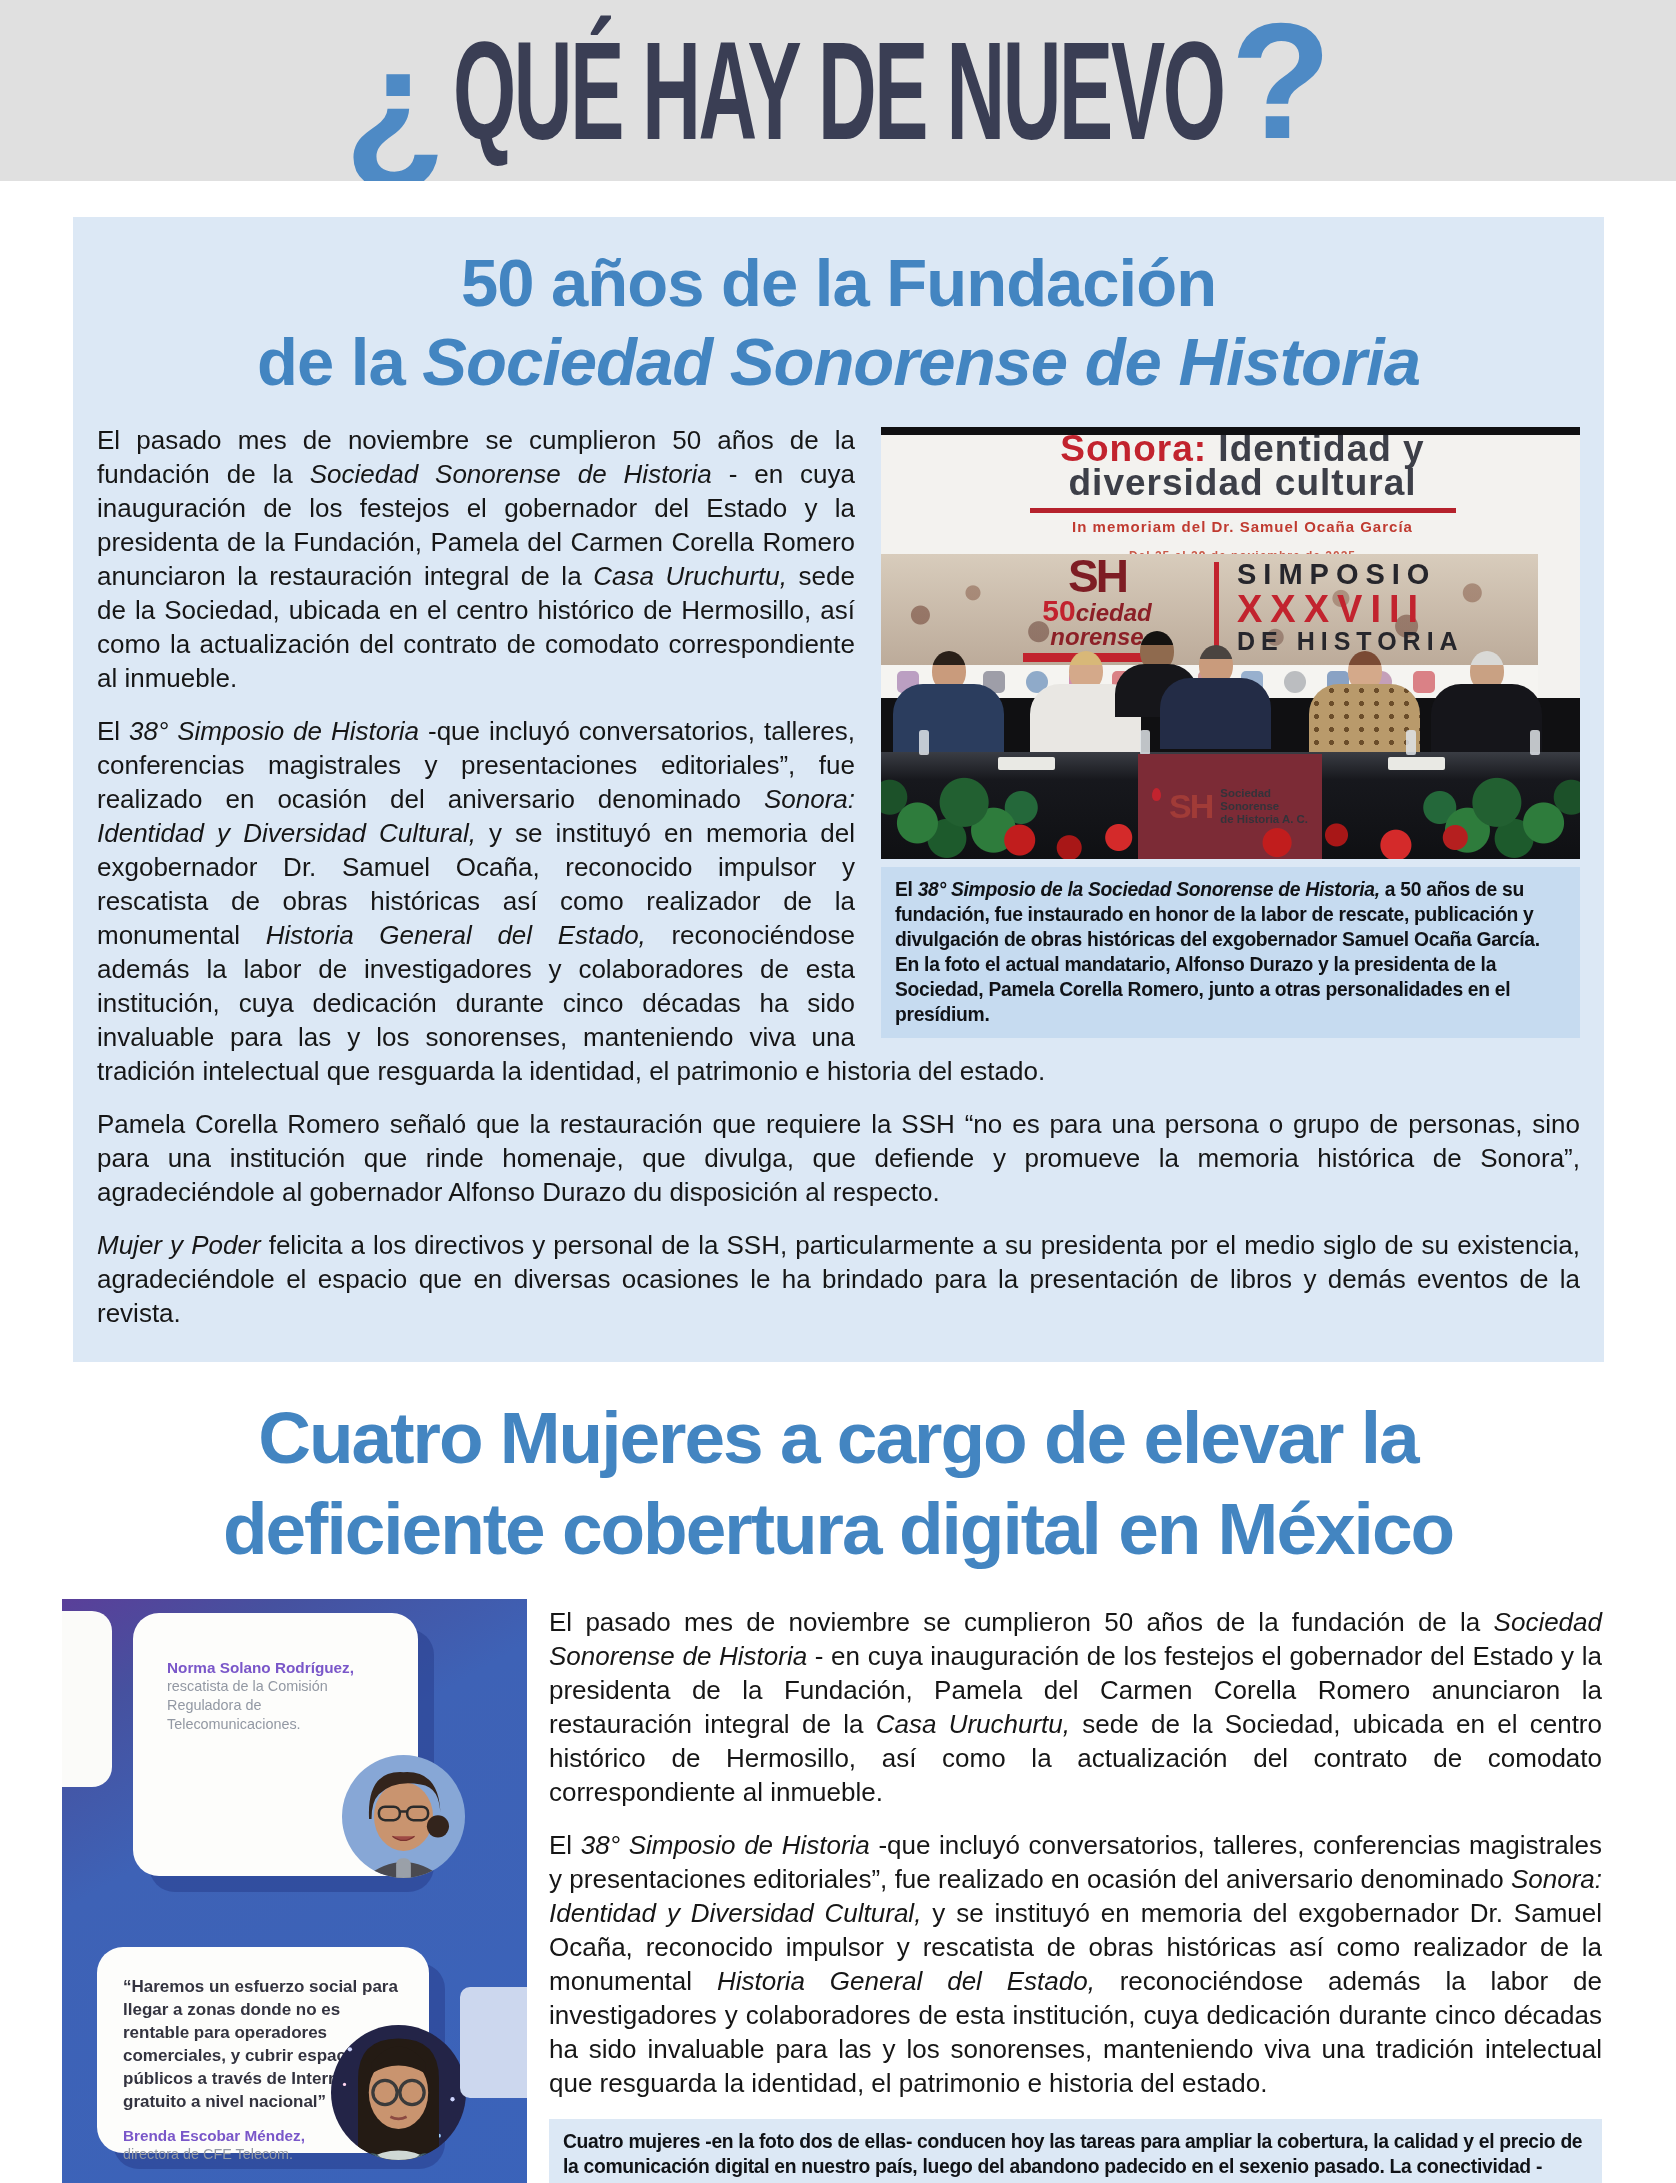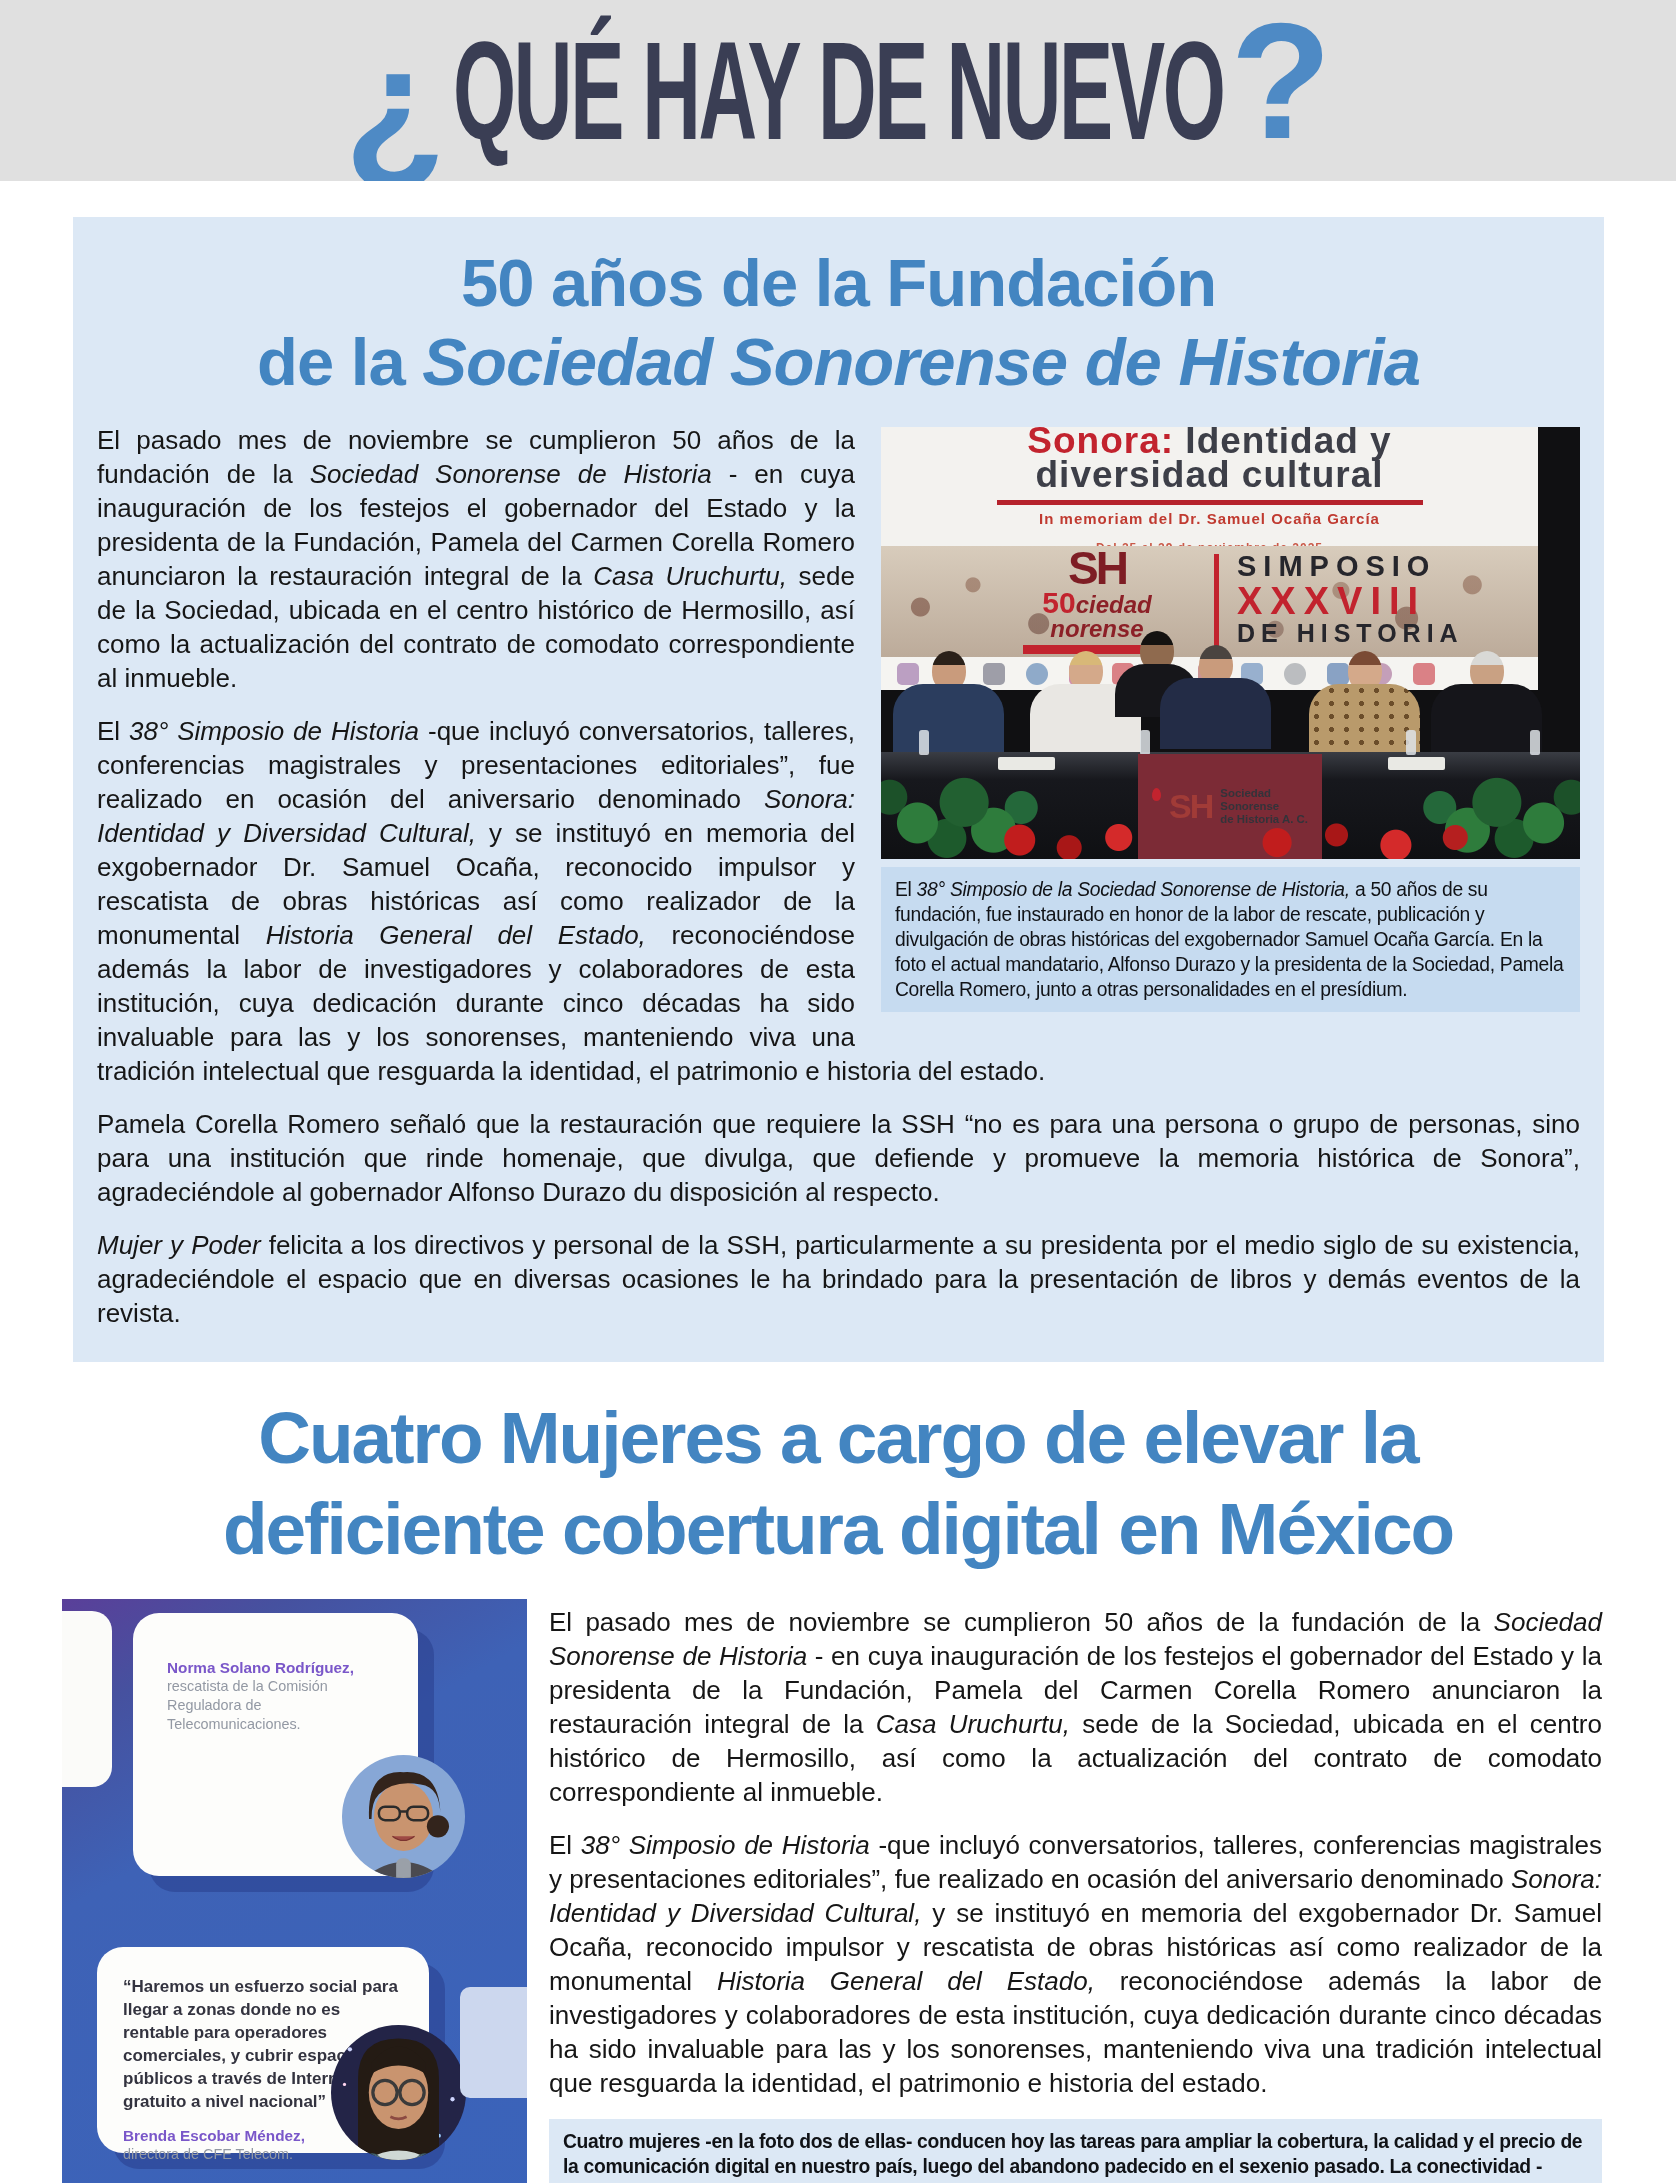--- a/index.html
+++ b/index.html
@@ -22,21 +22,21 @@
   
   .a1-panel {
     display: flow-root; margin: 36px 72px 0 73px; width: 1531px;
     background: #dce8f5; padding: 22px 24px 20px 24px;
   }
   .a1-title { text-align: center; color: #4385c1; font-weight: 700; font-size: 67px;
     line-height: 1.18; letter-spacing: -1px; margin: 4px 0 22px 0; }
   .a1-title i, .body-text i { font-style: italic; }
   .fig1 { float: right; width: 699px; margin: 4px 0 8px 26px; }
   .photo { position: relative; width: 699px; height: 432px; background: #101012; overflow: hidden; }
-  .banner { position: absolute; left: 0; top: 0; width: 657px; height: 263px; background: #f3f2ef; overflow: hidden; }
+  .banner { position: absolute; left: 0; top: 8px; width: 723px; height: 263px; background: #f3f2ef; overflow: hidden; }
   .bt { text-align: center; font-weight: 700; color: #3d3f48; font-size: 37px; line-height: 1.08; margin-top: -6px; letter-spacing: 1px; }
   .bt .red { color: #c2232e; }
   .brule { width: 426px; height: 5px; background: #b5222c; margin: 5px auto 5px auto; }
   .bmem { text-align: center; color: #c03a30; font-weight: 700; font-size: 15px; letter-spacing: 1px; }
   .bdates { text-align: center; color: #ca5a49; font-weight: 700; font-size: 12px; letter-spacing: 1px; margin-top: 14px; }
   .sepia { position: absolute; left: 0; top: 119px; width: 657px; height: 111px;
     background:
       radial-gradient(circle at 6% 55%, rgba(108,62,48,.55) 0 9px, transparent 10px),
       radial-gradient(circle at 14% 35%, rgba(120,72,52,.45) 0 7px, transparent 8px),
       radial-gradient(circle at 24% 70%, rgba(95,55,45,.5) 0 10px, transparent 11px),
@@ -85,21 +85,21 @@
     background:
       radial-gradient(circle at 6% 55%, #c11d1d 0 15px, transparent 16px),
       radial-gradient(circle at 16% 70%, #a81717 0 12px, transparent 13px),
       radial-gradient(circle at 26% 50%, #d42a2a 0 13px, transparent 14px),
       radial-gradient(circle at 58% 60%, #c11d1d 0 14px, transparent 15px),
       radial-gradient(circle at 70% 45%, #a81717 0 11px, transparent 12px),
       radial-gradient(circle at 82% 65%, #d42a2a 0 15px, transparent 16px),
       radial-gradient(circle at 94% 50%, #b51f1f 0 12px, transparent 13px);
   }
   .fig1 figcaption { margin-top: 8px; background: #c6dbf0; padding: 10px 14px;
-    font-size: 19.3px; font-weight: 400; line-height: 1.3; color: #101216; letter-spacing: -0.3px; }
+    font-size: 19.3px; font-weight: 700; line-height: 1.3; color: #101216; letter-spacing: -0.3px; }
   .body-text p { font-size: 26px; line-height: 34px; text-align: justify; margin-bottom: 19px; color: #161616; }
   .body-text p:last-child { margin-bottom: 12px; }
   
   .a2-title { text-align: center; color: #4385c1; font-weight: 700; font-size: 73px;
     line-height: 1.25; letter-spacing: -2px; margin: 30px 30px 24px 30px; }
   .a2-row { display: flex; margin: 0 74px 0 62px; gap: 22px; }
   .qimg { position: relative; flex: none; width: 465px; height: 650px; overflow: hidden;
     background: linear-gradient(150deg, #5a3f99 0%, #46519f 14%, #3e62b6 34%, #3a63ba 100%); }
   .qcard-frag { position: absolute; left: -57px; top: 12px; width: 107px; height: 176px; background: #fbfbf9; border-radius: 20px; }
   .qcard { position: absolute; background: #fdfdfb; border-radius: 26px; box-shadow: 16px 16px 0 0 rgba(40,62,140,.55); }

